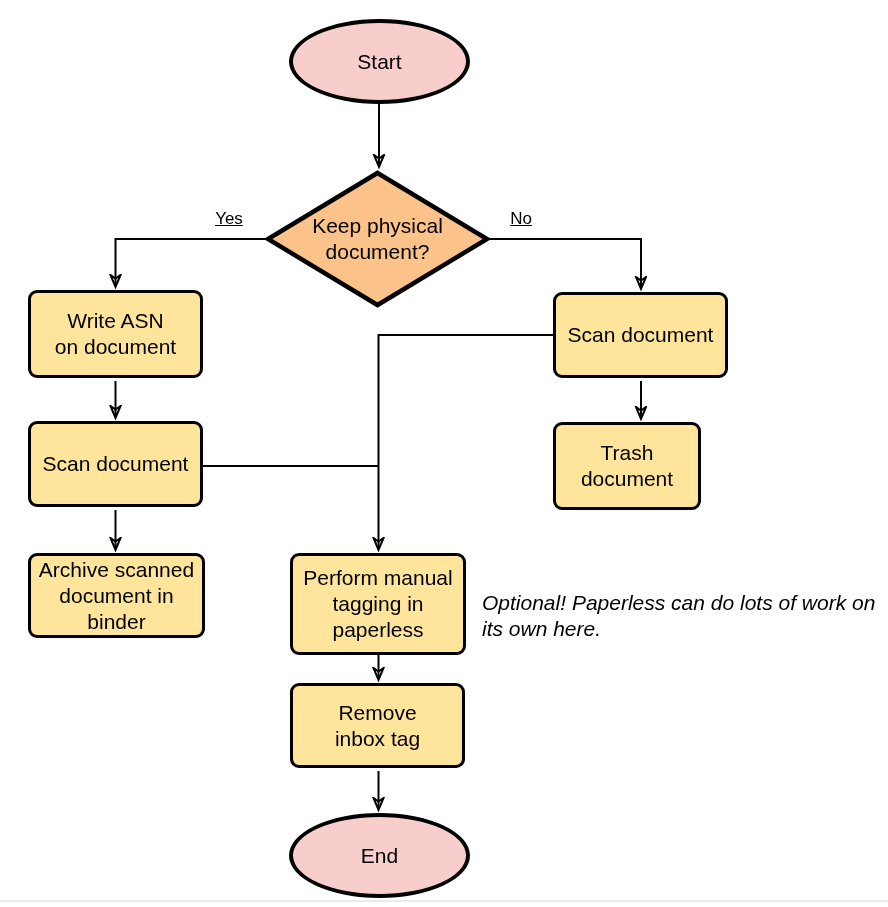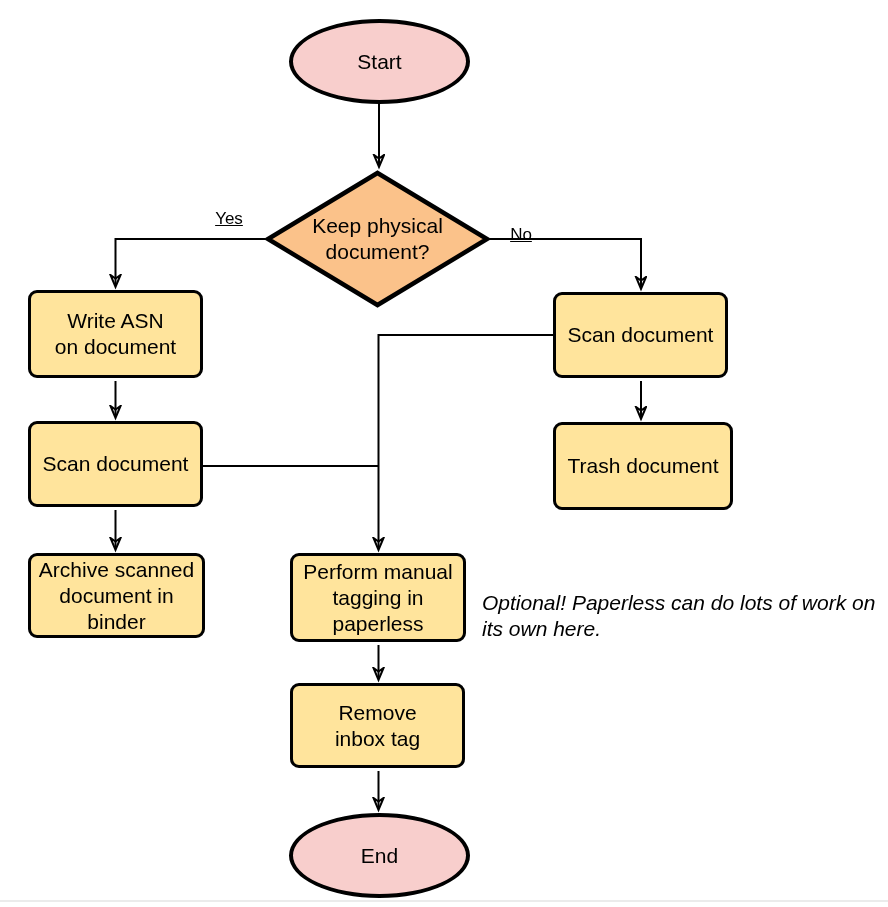--- a/index.html
+++ b/index.html
@@ -19,30 +19,30 @@
   .terminator { background:#f8cecc; border:4px solid #000000; border-radius:50%; }
   .decision { background:transparent; }
   .decision svg { position:absolute; left:0; top:0; overflow:visible; }
   .decision .lbl { position:relative; z-index:1; }
   .n-start   { left:289px; top:19px;  width:181px; height:85px; }
   .n-dec     { left:265px; top:171px; width:225px; height:136px; }
   .n-asn     { left:28px;  top:290px; width:175px; height:88px; }
   .n-scanl   { left:28px;  top:421px; width:175px; height:86px; }
   .n-arch    { left:28px;  top:553px; width:177px; height:85px; }
   .n-scanr   { left:553px; top:292px; width:175px; height:86px; }
-  .n-trash   { left:553px; top:422px; width:180px; height:88px; }
-  .n-tag     { left:290px; top:553px; width:176px; height:89px; }
+  .n-trash   { left:553px; top:422px; width:148px; height:88px; }
+  .n-tag     { left:290px; top:553px; width:176px; height:102px; }
   .n-rm      { left:290px; top:683px; width:175px; height:85px;border-radius:9px; }
   .n-end     { left:289px; top:813px; width:181px; height:85px; }
   .edge-label {
     position:absolute; width:50px; text-align:center;
     font-size:17px; line-height:22px;text-decoration:underline;
   }
   .el-yes { left:204px; top:208px; }
-  .el-no  { left:496px; top:224px; }
+  .el-no  { left:496px; top:208px; }
   .note {
     position:absolute; left:482px; top:590px; width:420px;
     font-size:21px; line-height:26px; font-style:italic; white-space:pre-line;
   }
   .footer-line {
     position:absolute; left:0; top:900px; width:888px; height:2px;
     background:#ebebeb;
   }
 </style>
 </head>

